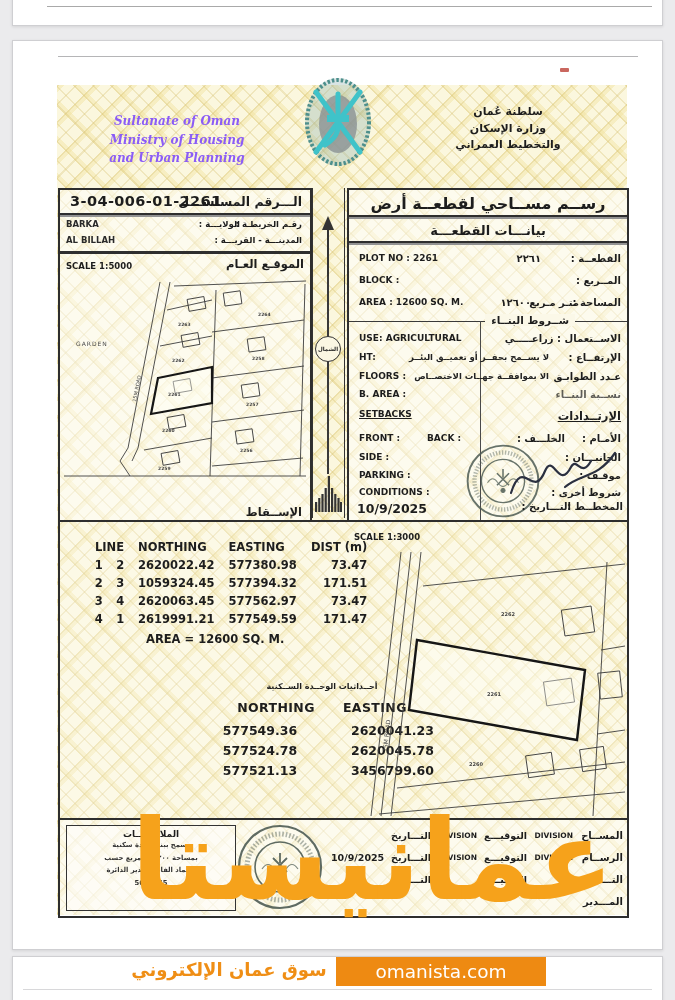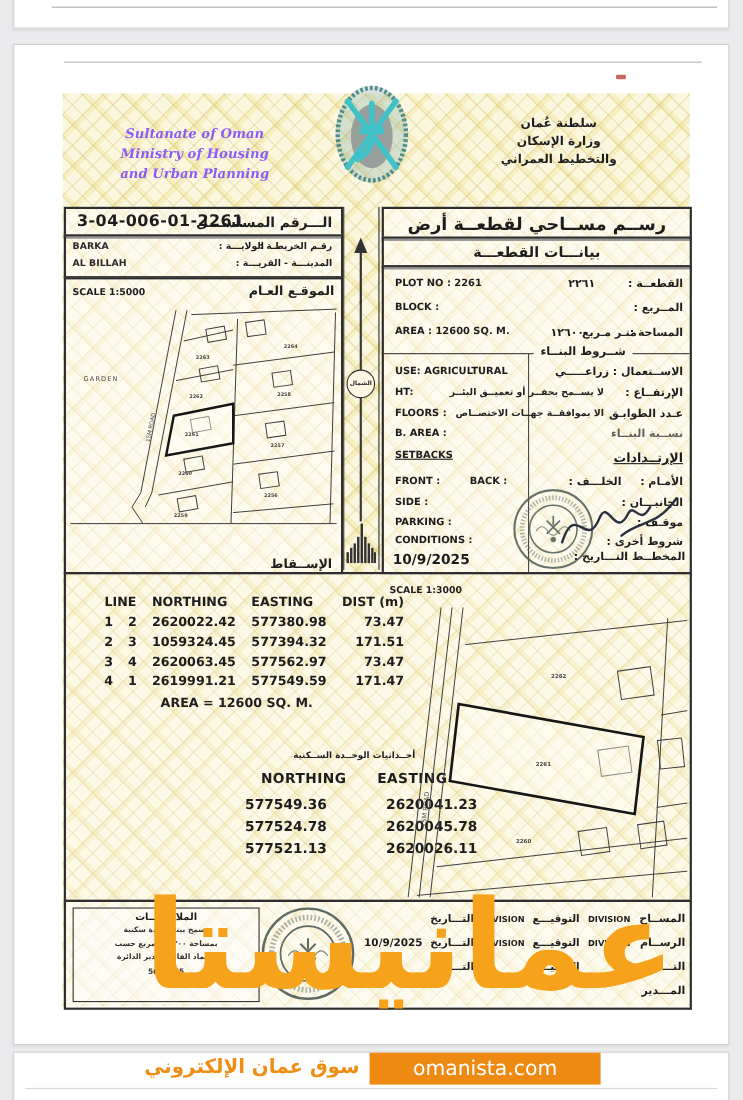--- a/index.html
+++ b/index.html
@@ -373,21 +373,21 @@
       <div class="r">
         <span>577549.36</span>
         <span>2620041.23</span>
       </div>
       <div class="r">
         <span>577524.78</span>
         <span>2620045.78</span>
       </div>
       <div class="r">
         <span>577521.13</span>
-        <span>2620026.11</span>
+        <span>3456799.60</span>
       </div>
     </div>
 
     <svg class="abs" style="left:307px;top:30px;" width="258" height="264" viewBox="0 0 258 264">
       <g stroke="#3d3d3d" stroke-width=".9" fill="none">
         <line x1="34" y1="0" x2="4" y2="264"></line>
         <line x1="44" y1="0" x2="14" y2="264"></line>
         <line x1="54" y1="0" x2="24" y2="264"></line>
         <line x1="56" y1="34" x2="258" y2="12"></line>
         <line x1="240" y1="10" x2="226" y2="264"></line>

